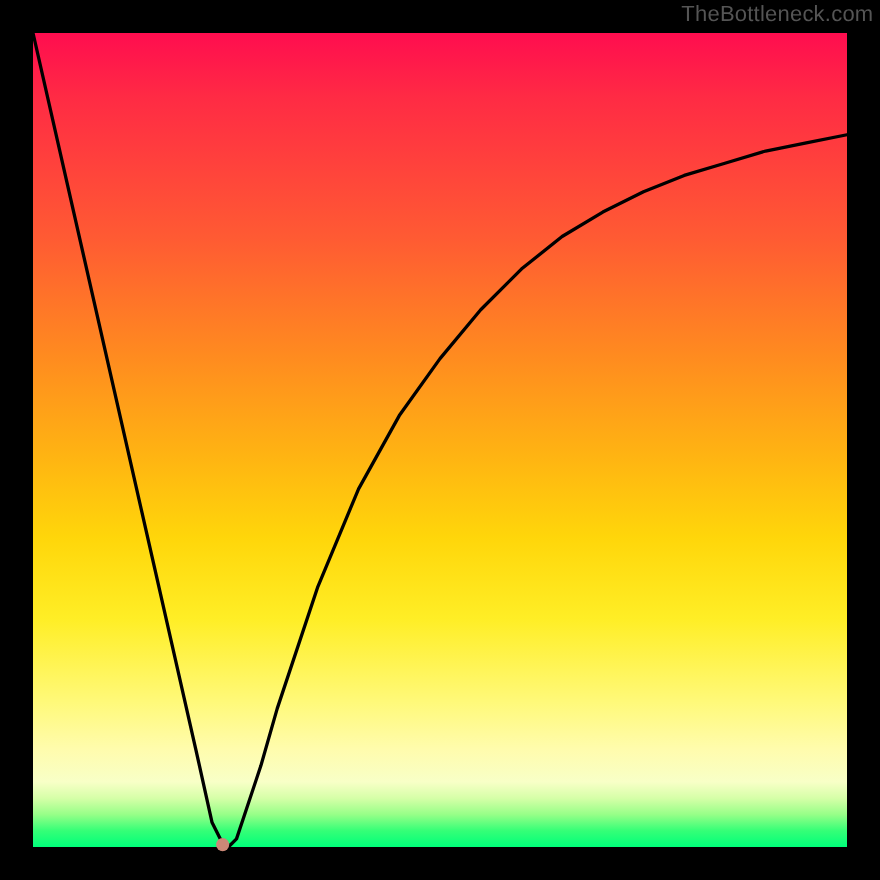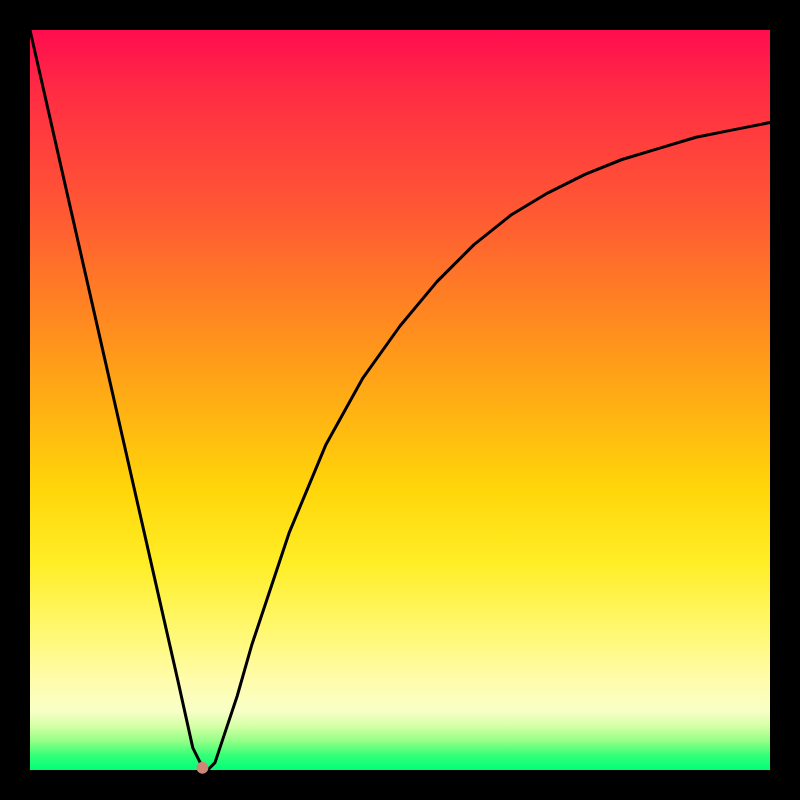--- a/index.html
+++ b/index.html
@@ -59,20 +59,21 @@
     font-weight: 500;
     letter-spacing: 0.2px;
     user-select: none;
   }
 </style>
 </head>
 <body>
 
 <div class="frame">
 
+  <div class="watermark">TheBottleneck.com</div>
 
   <div class="plot-area">
     <svg class="curve" viewBox="0 0 740 740">
       <path id="curve-path" fill="none" stroke="#000" stroke-width="3" stroke-linejoin="round" stroke-linecap="round" d="M0.0 0.0 L37.0 162.8 L74.0 325.6 L111.0 488.4 L148.0 651.2 L162.8 717.8 L170.2 732.6 L177.6 740.0 L185.0 732.6 L192.4 710.4 L207.2 666.0 L222.0 614.2 L259.0 503.2 L296.0 414.4 L333.0 347.8 L370.0 296.0 L407.0 251.6 L444.0 214.6 L481.0 185.0 L518.0 162.8 L555.0 144.3 L592.0 129.5 L629.0 118.4 L666.0 107.3 L703.0 99.9 L740.0 92.5"></path>
       <circle id="marker-dot" cx="172.4" cy="737.8" r="6" fill="#cc8877"></circle>
     </svg>
   </div>
 
 </div>
 

